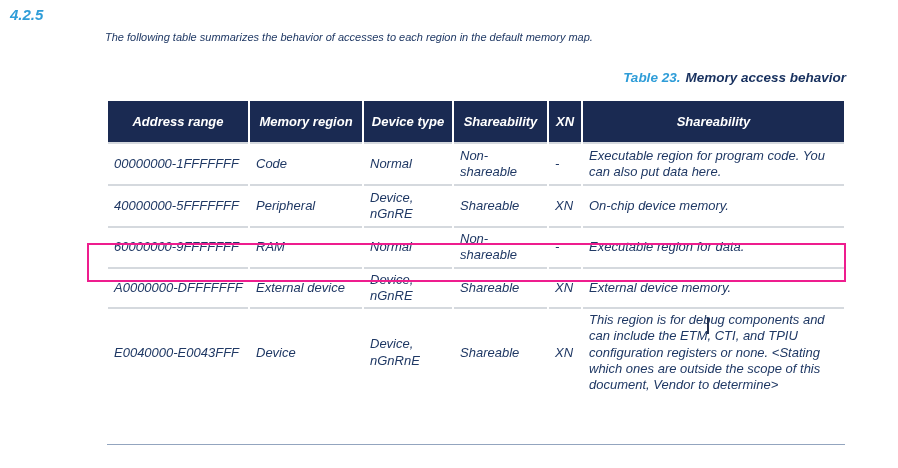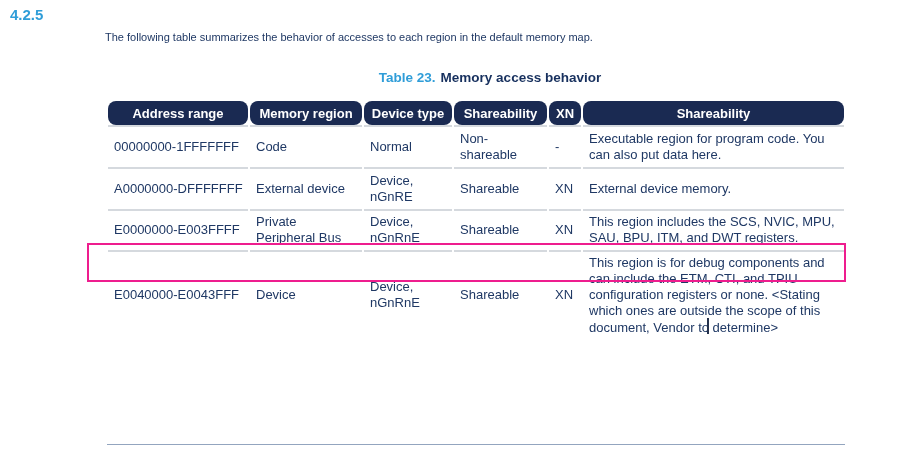--- a/index.html
+++ b/index.html
@@ -8,51 +8,51 @@
     --heading-navy:#17305e;
     --header-bg:#1a2a52;
     --header-text:#ffffff;
     --row-line:#d5d9de;
     --bottom-line:#93a5bf;
     --highlight:#ee1d8e;
   }
   *{margin:0;padding:0;box-sizing:border-box;}
   html,body{width:898px;height:468px;background:#ffffff;overflow:hidden;
     font-family:"Liberation Sans",sans-serif;}
-  .page{position:relative;width:898px;height:468px;background:#fff;}
+  .page{position:relative;width:898px;height:468px;background:#fff;font-style:italic;}
 
   .section-number{
     position:absolute;left:10px;top:6px;
     font-size:15px;font-weight:bold;color:var(--accent-blue);
   }
   .section-title{
     position:absolute;left:105px;top:4px;
     font-size:15.5px;font-weight:bold;color:var(--heading-navy);
   }
   .intro-text{
     position:absolute;left:105px;top:31px;width:700px;
     font-size:11px;color:var(--navy-text);
   }
 
   .table-caption{
-    position:absolute;left:120px;top:70px;width:740px;
-    text-align:center;font-size:13.5px;font-weight:bold;color:var(--heading-navy);
+    position:absolute;left:106px;top:70px;width:740px;
+    text-align:right;font-size:13.5px;font-weight:bold;color:var(--heading-navy);
   }
   .table-caption .cap-label{color:var(--accent-blue);margin-right:5px;}
 
   .mem-table{
     position:absolute;left:106px;top:101px;width:740px;
     border-collapse:separate;border-spacing:2px 0;
     table-layout:fixed;
     font-size:13px;color:var(--navy-text);
   }
   .mem-table th{
     background:var(--header-bg);color:var(--header-text);
     font-size:13px;font-weight:bold;text-align:center;vertical-align:middle;
-    height:24px;padding:4px 2px;border-radius:8px;
+    height:24px;padding:13px 2px;
   }
   .mem-table td{
     vertical-align:middle;text-align:left;
     border-top:2px solid var(--row-line);
     padding:3px 4px 3px 6px;
     line-height:1.25;
   }
   .mem-table tbody tr:nth-child(1) td{height:42px;}
   .mem-table tbody tr:nth-child(2) td{height:42px;}
   .mem-table tbody tr:nth-child(3) td{height:37px;}
@@ -111,34 +111,42 @@
     <tbody>
       <tr>
         <td>00000000-1FFFFFFF</td>
         <td>Code</td>
         <td>Normal</td>
         <td>Non-shareable</td>
         <td>-</td>
         <td>Executable region for program code. You can also put data here.</td>
       </tr>
       <tr>
+        <td>40000000-5FFFFFFF</td>
+        <td>Peripheral</td>
+        <td>Device, nGnRE</td>
+        <td>Shareable</td>
+        <td>XN</td>
+        <td>On-chip device memory.</td>
+      </tr>
+      <tr>
+        <td>60000000-9FFFFFFF</td>
+        <td>RAM</td>
+        <td>Normal</td>
+        <td>Non-shareable</td>
+        <td>-</td>
+        <td>Executable region for data.</td>
+      </tr>
+      <tr>
         <td>A0000000-DFFFFFFF</td>
         <td>External device</td>
         <td>Device, nGnRE</td>
         <td>Shareable</td>
         <td>XN</td>
         <td>External device memory.</td>
-      </tr>
-      <tr>
-        <td>E0000000-E003FFFF</td>
-        <td>Private Peripheral Bus</td>
-        <td>Device, nGnRnE</td>
-        <td>Shareable</td>
-        <td>XN</td>
-        <td>This region includes the SCS, NVIC, MPU, SAU, BPU, ITM, and DWT registers.</td>
       </tr>
       <tr>
         <td>E0040000-E0043FFF</td>
         <td>Device</td>
         <td>Device, nGnRnE</td>
         <td>Shareable</td>
         <td>XN</td>
         <td>This region is for debug components and can include the ETM, CTI, and TPIU configuration registers or none. &lt;Stating which ones are outside the scope of this document, Vendor to determine&gt;</td>
       </tr>
     </tbody>

